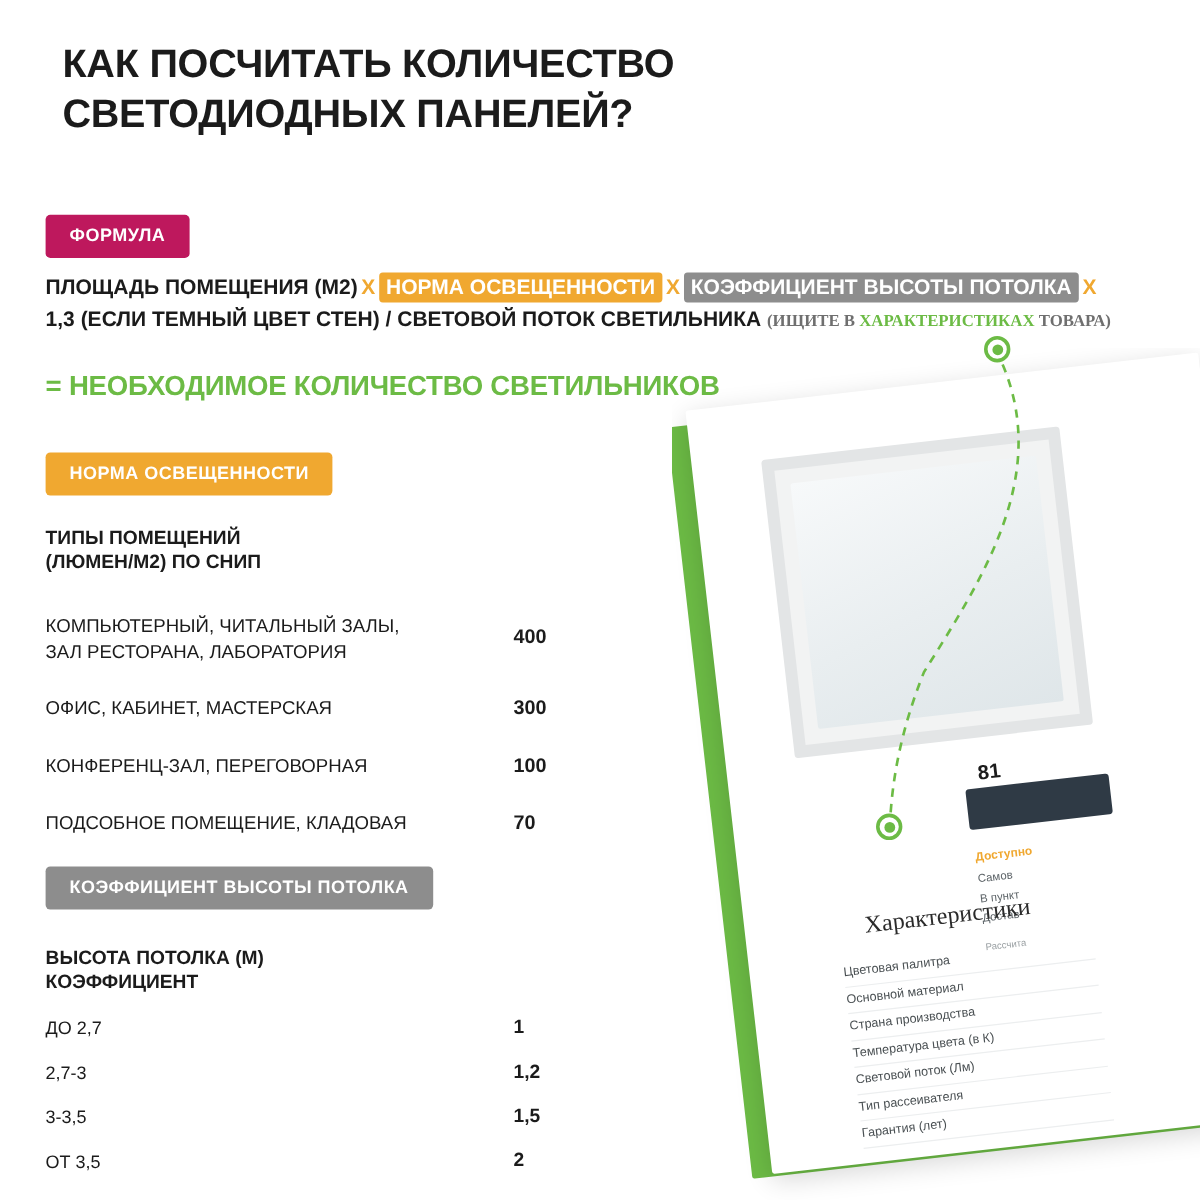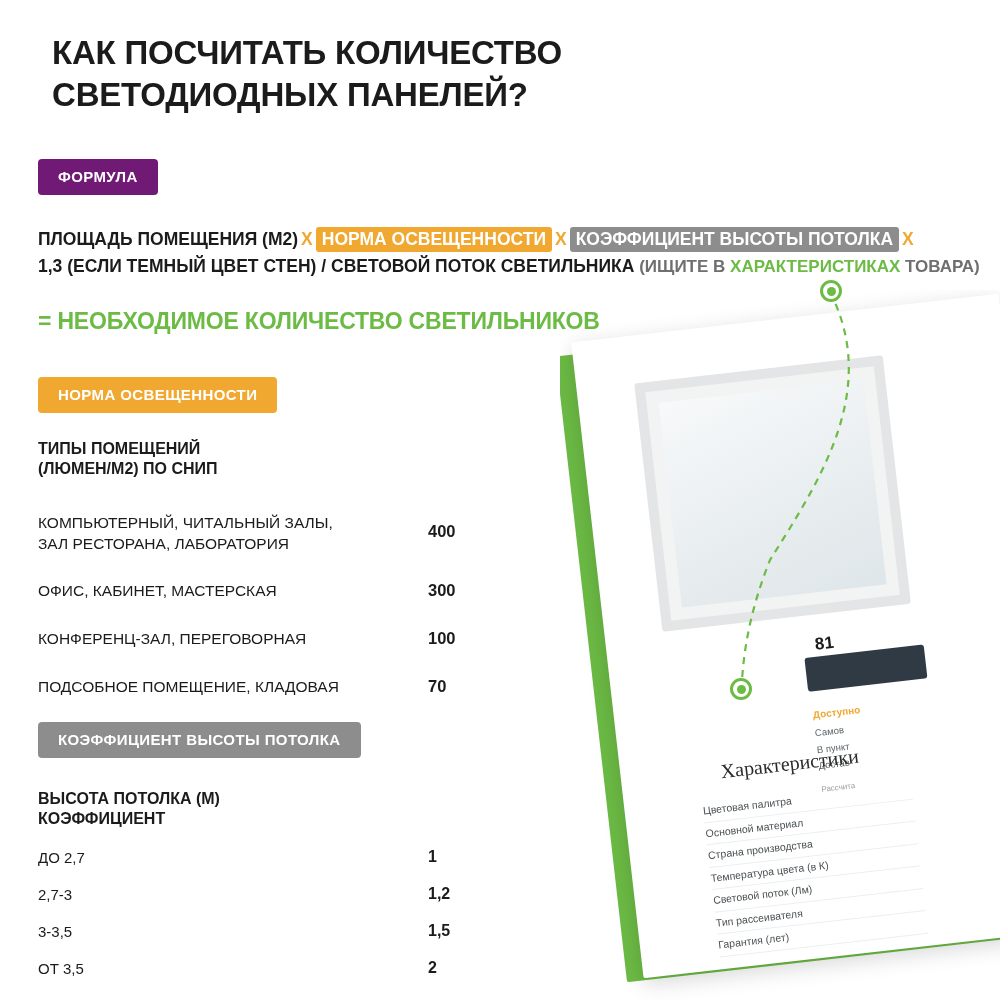--- a/index.html
+++ b/index.html
@@ -30,21 +30,21 @@
   .badge {
     display: inline-block;
     color: #ffffff;
     font-weight: bold;
     font-size: 15px;
     letter-spacing: 0.4px;
     text-transform: uppercase;
     padding: 9px 20px 10px 20px;
     border-radius: 4px;
   }
-  .badge-green { background: #701a75; }
+  .badge-green { background: #be185d; margin-top: 20px; }
   .badge-orange { background: #f0a830; }
   .badge-gray { background: #8d8d8d; }
 
   #badge-formula { position: absolute; left: 38px; top: 159px; }
   #badge-norma   { position: absolute; left: 38px; top: 377px; }
   #badge-coef    { position: absolute; left: 38px; top: 722px; }
 
   
   .formula {
     position: absolute;
@@ -63,23 +63,24 @@
     border-radius: 3px;
   }
   .formula .hl-gray {
     background: #8d8d8d;
     color: #ffffff;
     padding: 2px 6px 3px 6px;
     border-radius: 3px;
   }
   .formula .x-sep { color: #f0a830; font-weight: bold; padding: 0 3px; }
   .formula .small-note {
-    font-size: 17px;
+    font-size: 14px;
     color: #6f6f6f;
     font-weight: bold;
+    font-family: Liberation Serif, serif;
   }
   .formula .small-note .green { color: #6cbb45; }
 
   .formula-result {
     position: absolute;
     left: 38px; top: 308px;
     font-size: 23px;
     font-weight: bold;
     color: #6cbb45;
     text-transform: uppercase;

